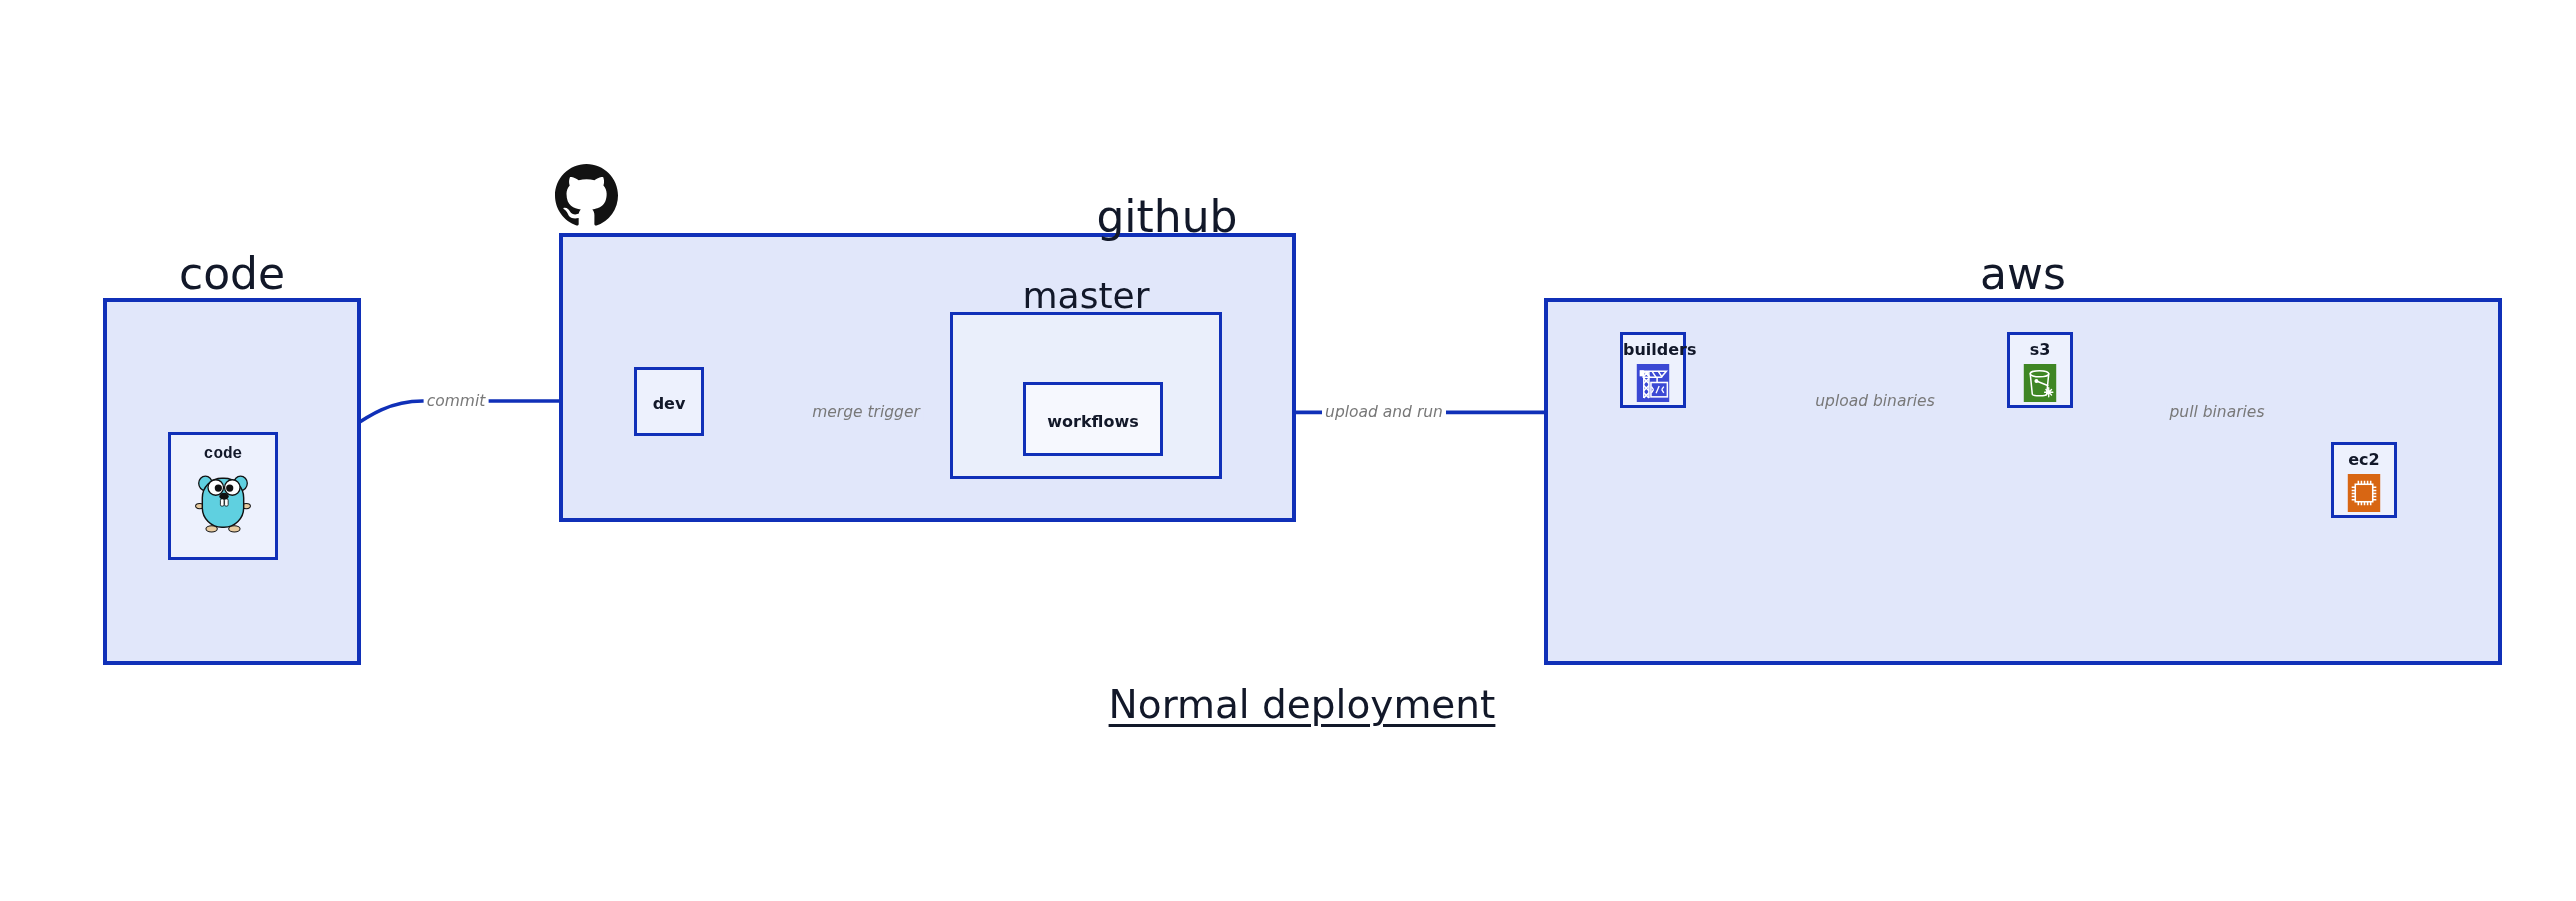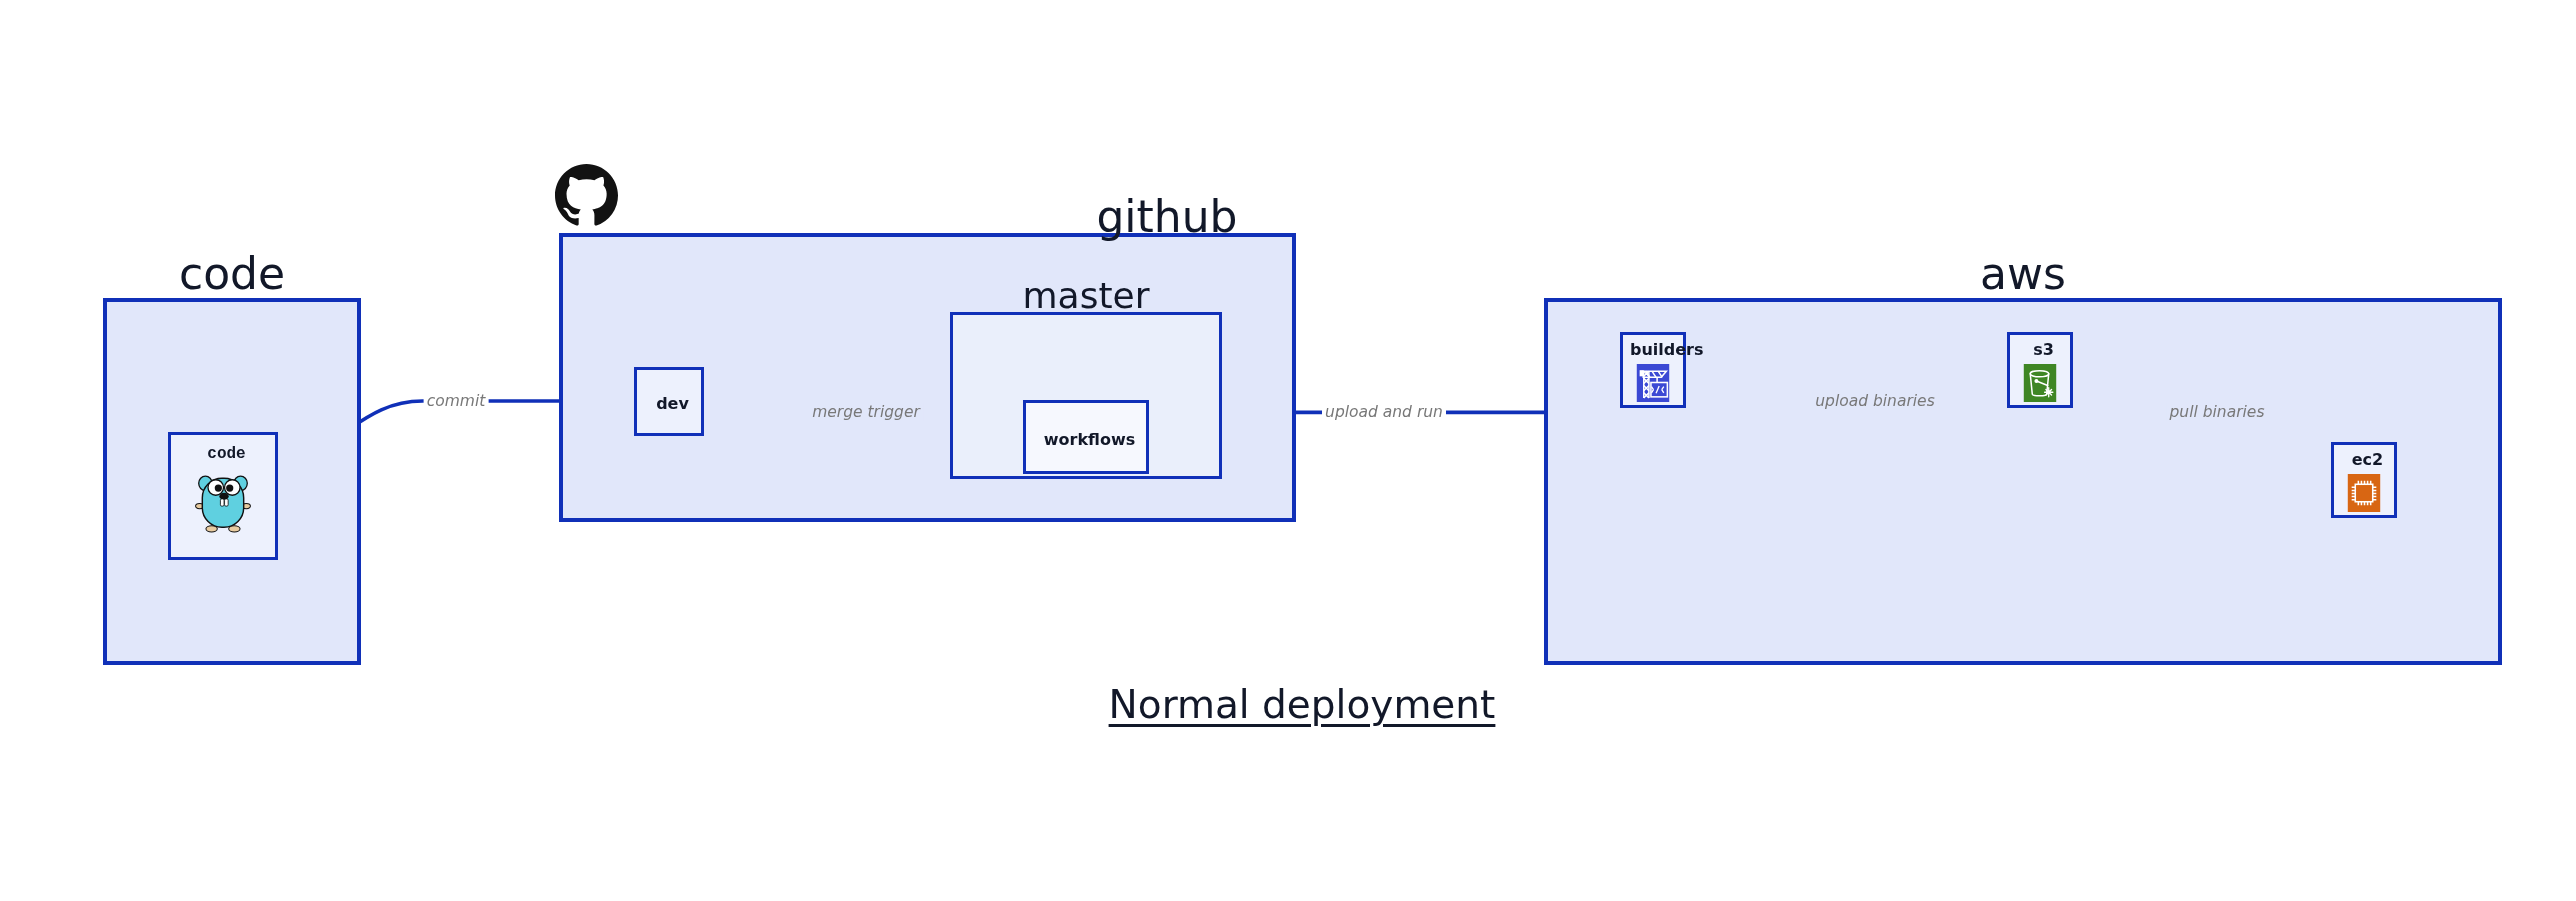--- a/index.html
+++ b/index.html
@@ -60,21 +60,20 @@
   .node-label {
     position: absolute;
     left: 0;
     right: 0;
     text-align: center;
     color: #121829;
     font-weight: 700;
     font-size: 16px;
     line-height: 1;
     white-space: nowrap;
-    padding-left: 7px;
   }
   .node-icon {
     position: absolute;
     left: 50%;
     transform: translateX(-50%);
   }
 
   
   .edge-label {
     position: absolute;
@@ -196,21 +195,21 @@
   <div class="group" style="left:559px; top:233px; width:737px; height:289px;"></div>
   <div class="group-label" style="left:1038px; top:195px; width:258px;">github</div>
 
   <div class="subgroup" style="left:950px; top:312px; width:272px; height:167px;"></div>
   <div class="group-label" style="left:957px; top:278px; width:258px; font-size:36px;">master</div>
 
   <div class="node" style="left:634px; top:367px; width:70px; height:69px;">
     <div class="node-label" style="top:26px;">dev</div>
   </div>
 
-  <div class="node white" style="left:1023px; top:400px; width:126px; height:74px;">
+  <div class="node white" style="left:1023px; top:382px; width:140px; height:74px;">
     <div class="node-label" style="top:29px;">workflows</div>
   </div>
 
   <div class="group" style="left:1544px; top:298px; width:958px; height:367px;"></div>
   <div class="group-label" style="left:1894px; top:252px; width:258px;">aws</div>
 
   <div class="node" style="left:1620px; top:332px; width:66px; height:76px;">
     <div class="node-label" style="top:7.2px;">builders</div>
     <div class="node-icon" style="top:29px; width:33px; height:38px;">
       <svg viewBox="0 0 64 74" width="33" height="38">

